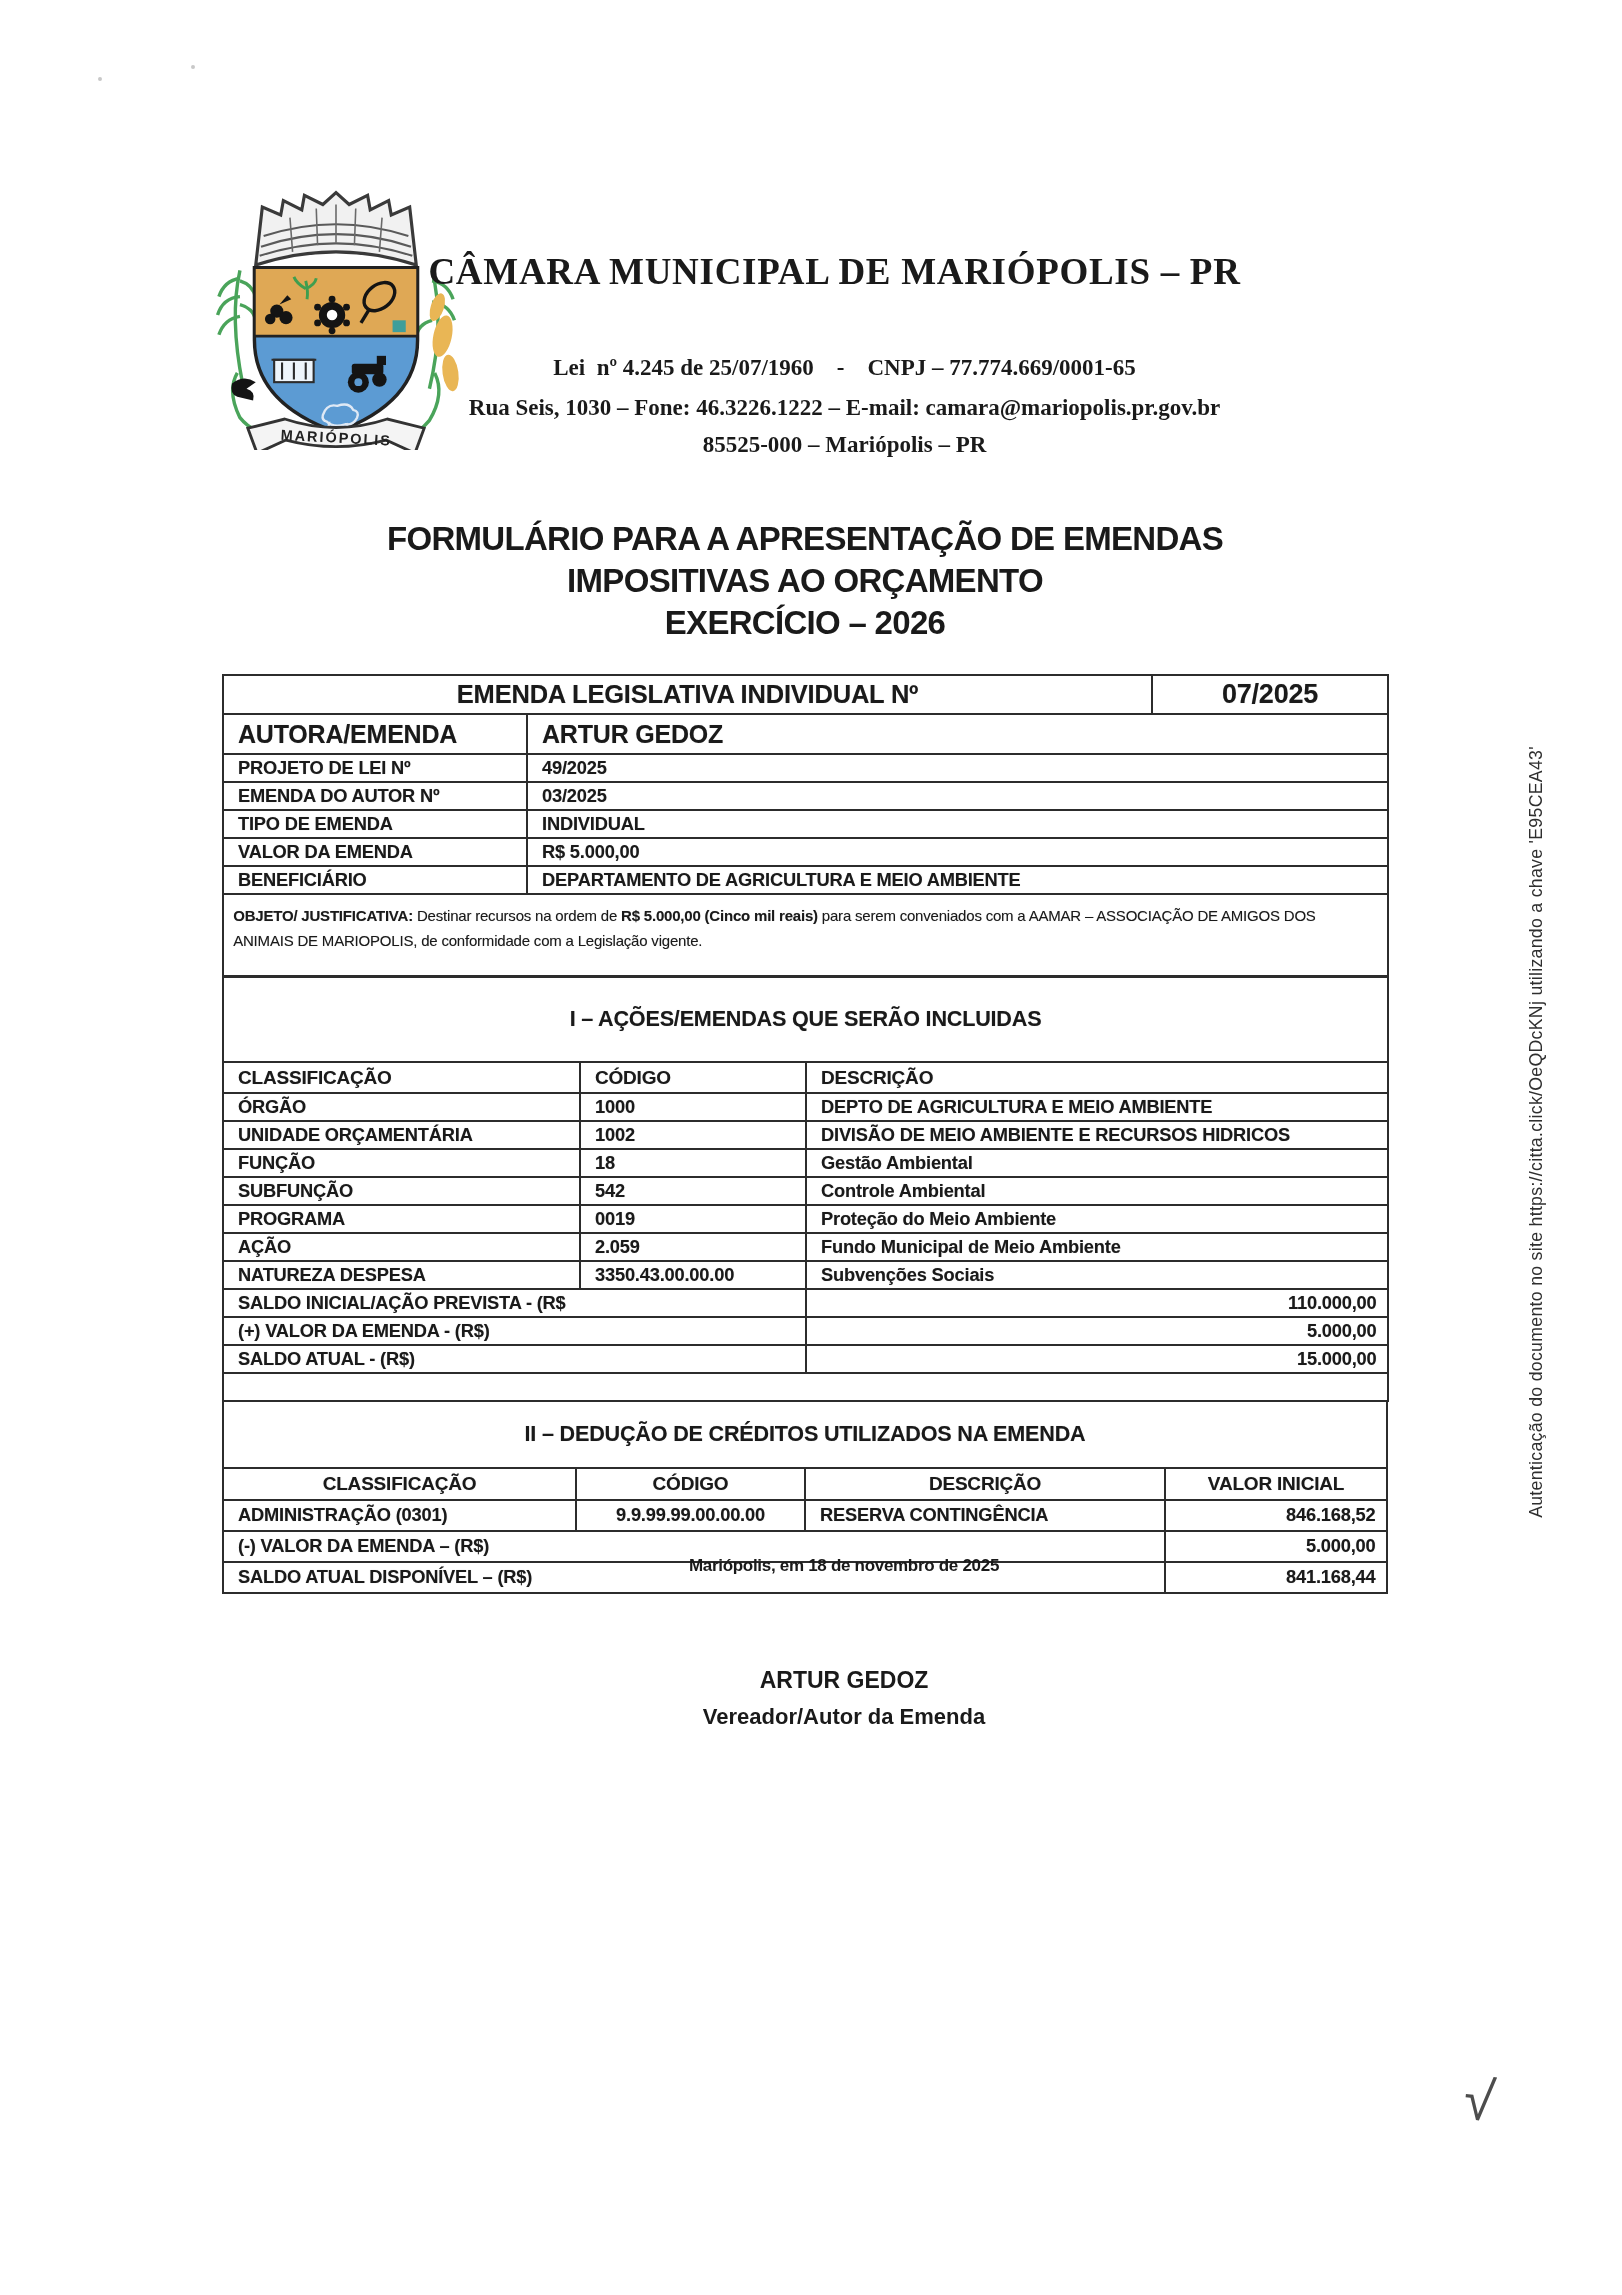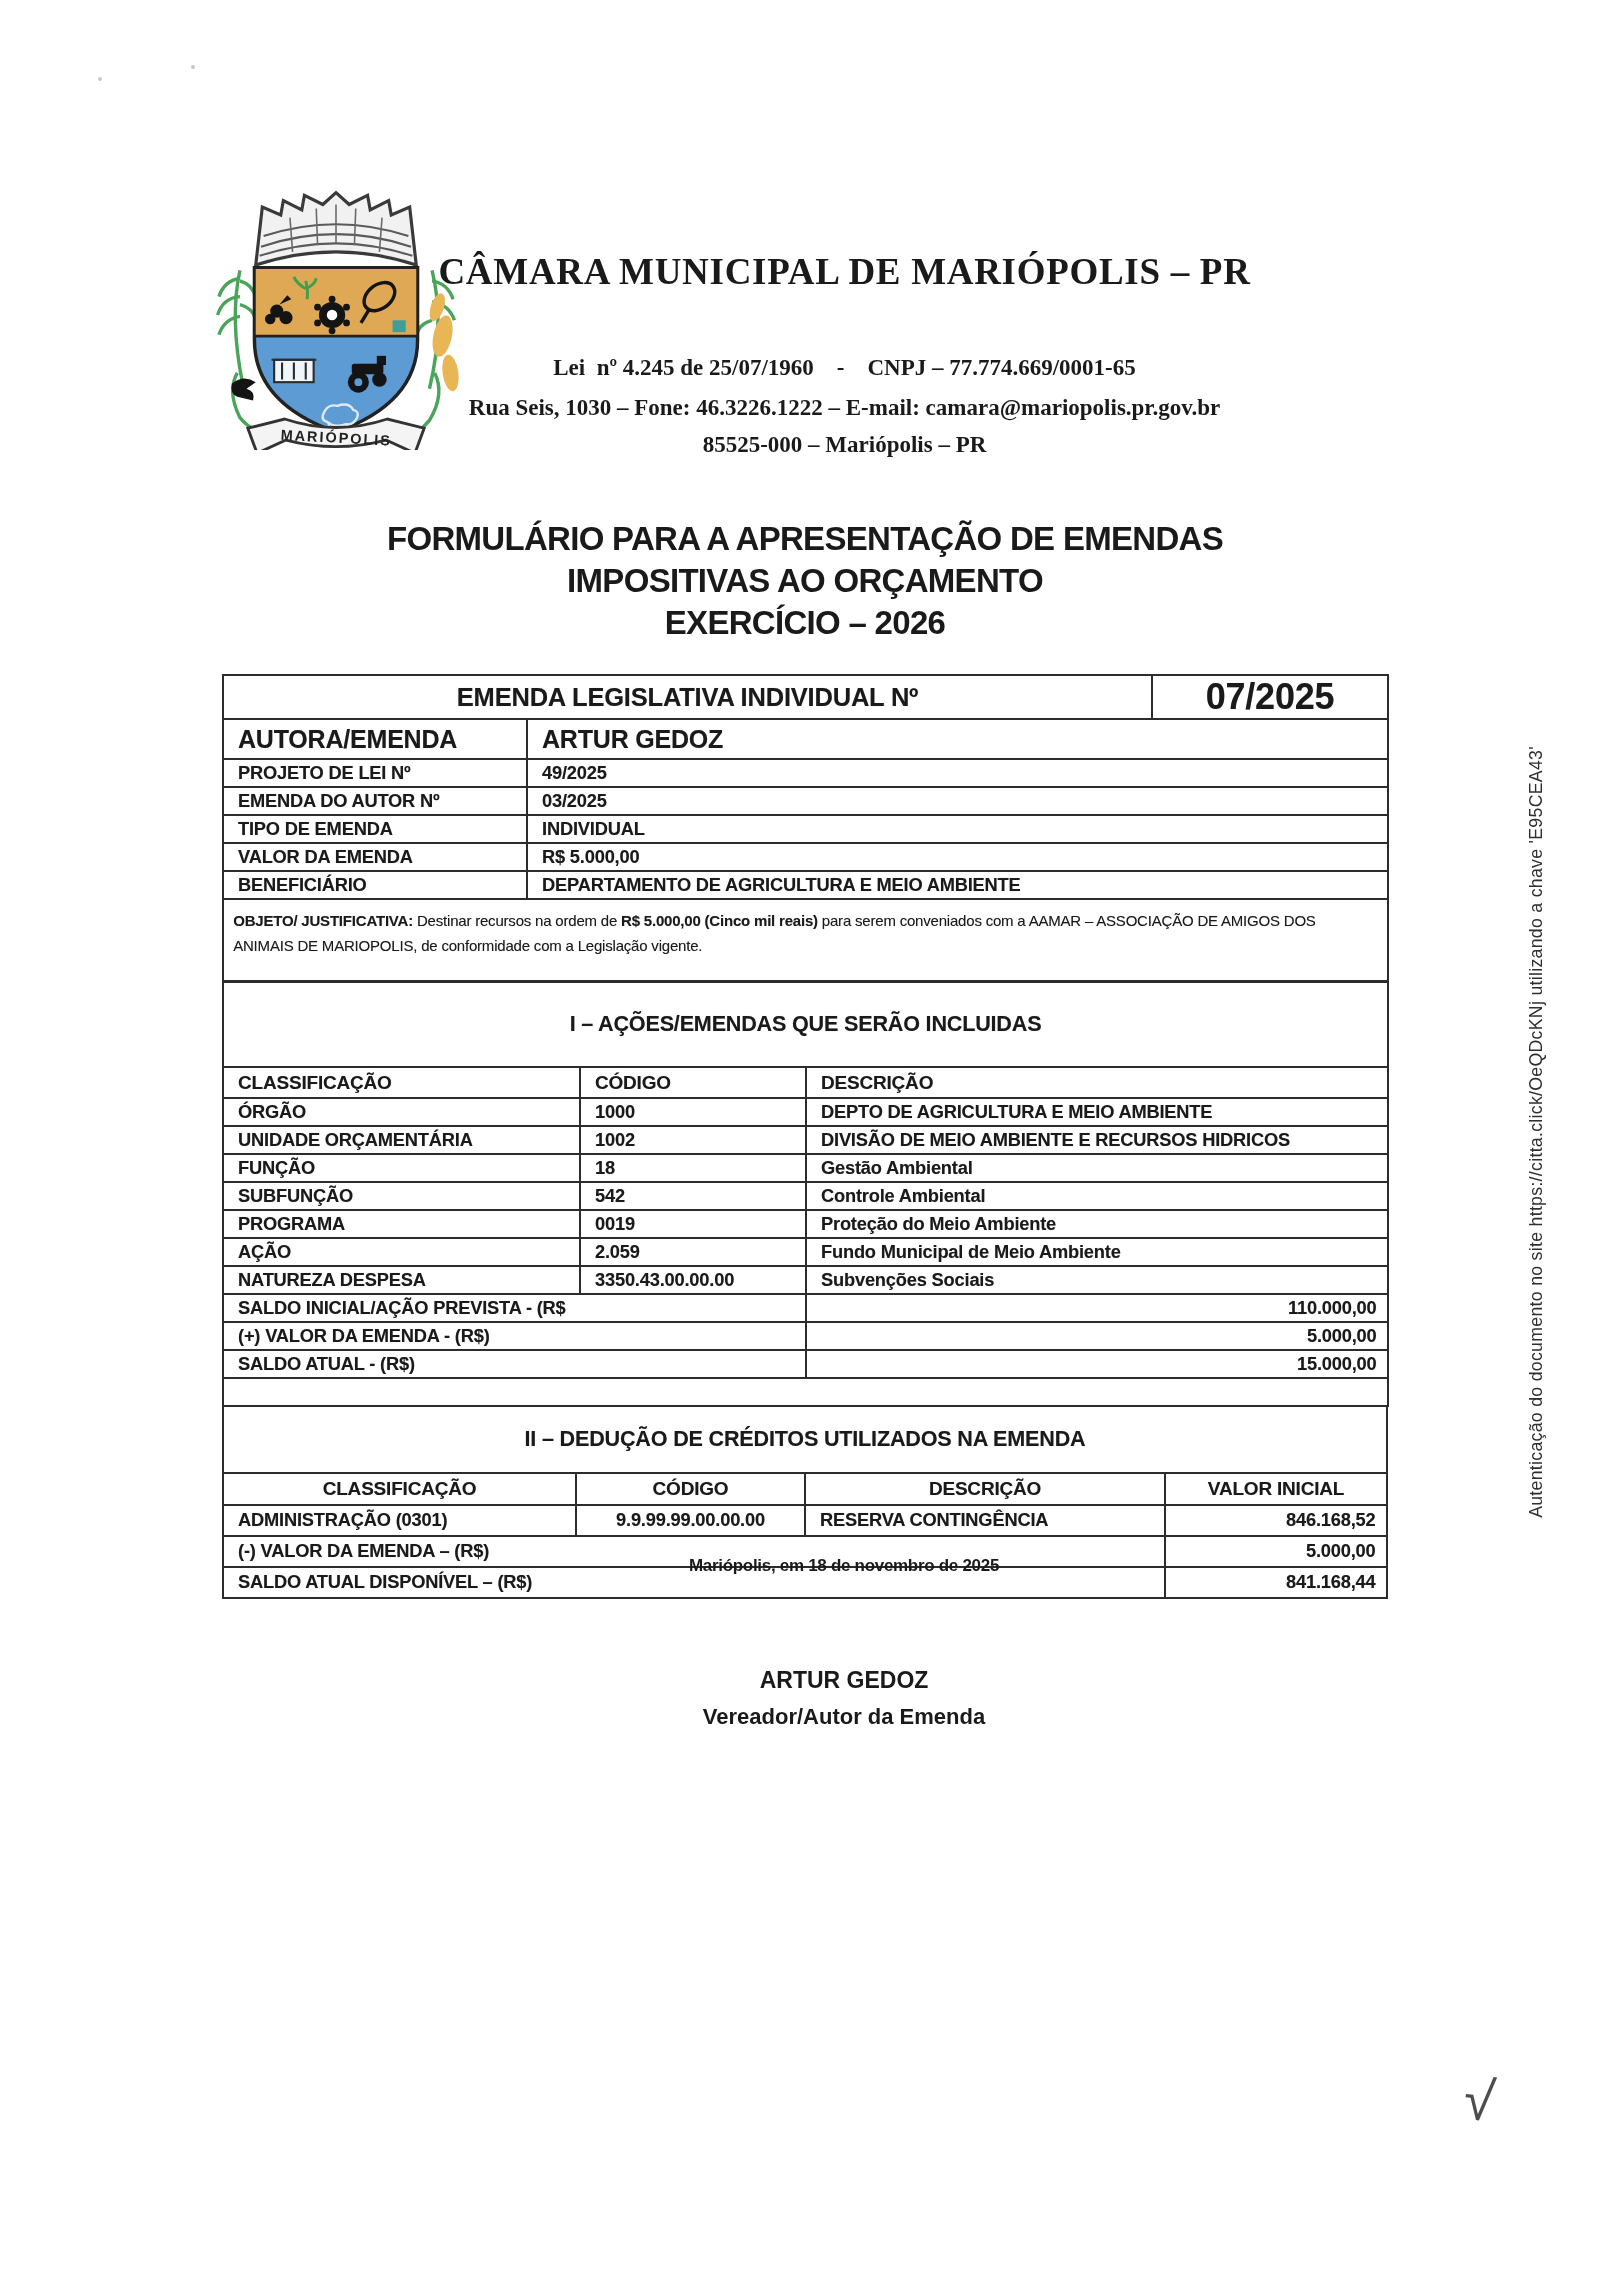--- a/index.html
+++ b/index.html
@@ -5,40 +5,40 @@
   html,body{margin:0;padding:0;background:#888;}
   .page{
     position:relative;width:1623px;height:2295px;background:#ffffff;
     font-family:"Liberation Sans",sans-serif;color:#1a1a1a;overflow:hidden;
     filter:blur(0.2px);
   }
   .abs{position:absolute;}
   .center{text-align:center;}
   .serif{font-family:"Liberation Serif",serif;font-weight:bold;}
   
-  .org-name{left:406px;top:250px;width:877px;font-size:37px;letter-spacing:0.7px;}
+  .org-name{left:396px;top:250px;width:877px;font-size:37px;letter-spacing:0.7px;}
   .hline1{left:406px;top:355px;width:877px;font-size:23px;white-space:pre;}
   .hline2{left:406px;top:395px;width:877px;font-size:23px;}
   .hline3{left:406px;top:432px;width:877px;font-size:23px;}
   
   .form-title{left:229px;top:518px;width:1152px;font-weight:bold;font-size:33px;line-height:42px;letter-spacing:-0.7px;}
   
   .tablewrap{left:222px;top:674px;width:1165px;}
   table{border-collapse:collapse;table-layout:fixed;width:1165px;margin:0;}
   table + table{margin-top:-2.6px;}
   td{
     border:2px solid #2c2c2c;border-top-width:2.6px;border-bottom-width:2.6px;
     padding:0 0 0 14px;vertical-align:middle;overflow:hidden;
     font-weight:bold;font-size:19px;letter-spacing:-0.2px;
     text-shadow:0 0 0.7px rgba(20,20,20,.35);
   }
   td.ctr{text-align:center;padding:0;}
   td.rt{text-align:right;padding:0 10.5px 0 0;font-weight:600;}
   .t1-head{font-size:25.5px;height:37px;}
-  .t1-num{font-size:36px;}
+  .t1-num{font-size:27px;}
   .t1-autora{font-size:25.5px;height:38px;}
   .t1-row{height:26px;border-radius:12px;}
   .objeto-cell{height:73px;vertical-align:top;padding:7.9px 11.8px 0 9.2px;
     font-size:15px;line-height:25.5px;font-weight:normal;}
   .objeto-cell b{font-weight:bold;}
   .sec-head{height:84px;font-size:21.6px;vertical-align:middle;padding-bottom:9.2px;}
   .sec2-head{height:65px;font-size:21.6px;}
   .t2-hdr{height:29px;}
   .t2-row{height:26px;font-size:18.3px;}
   .t3-hdr{height:30px;}

